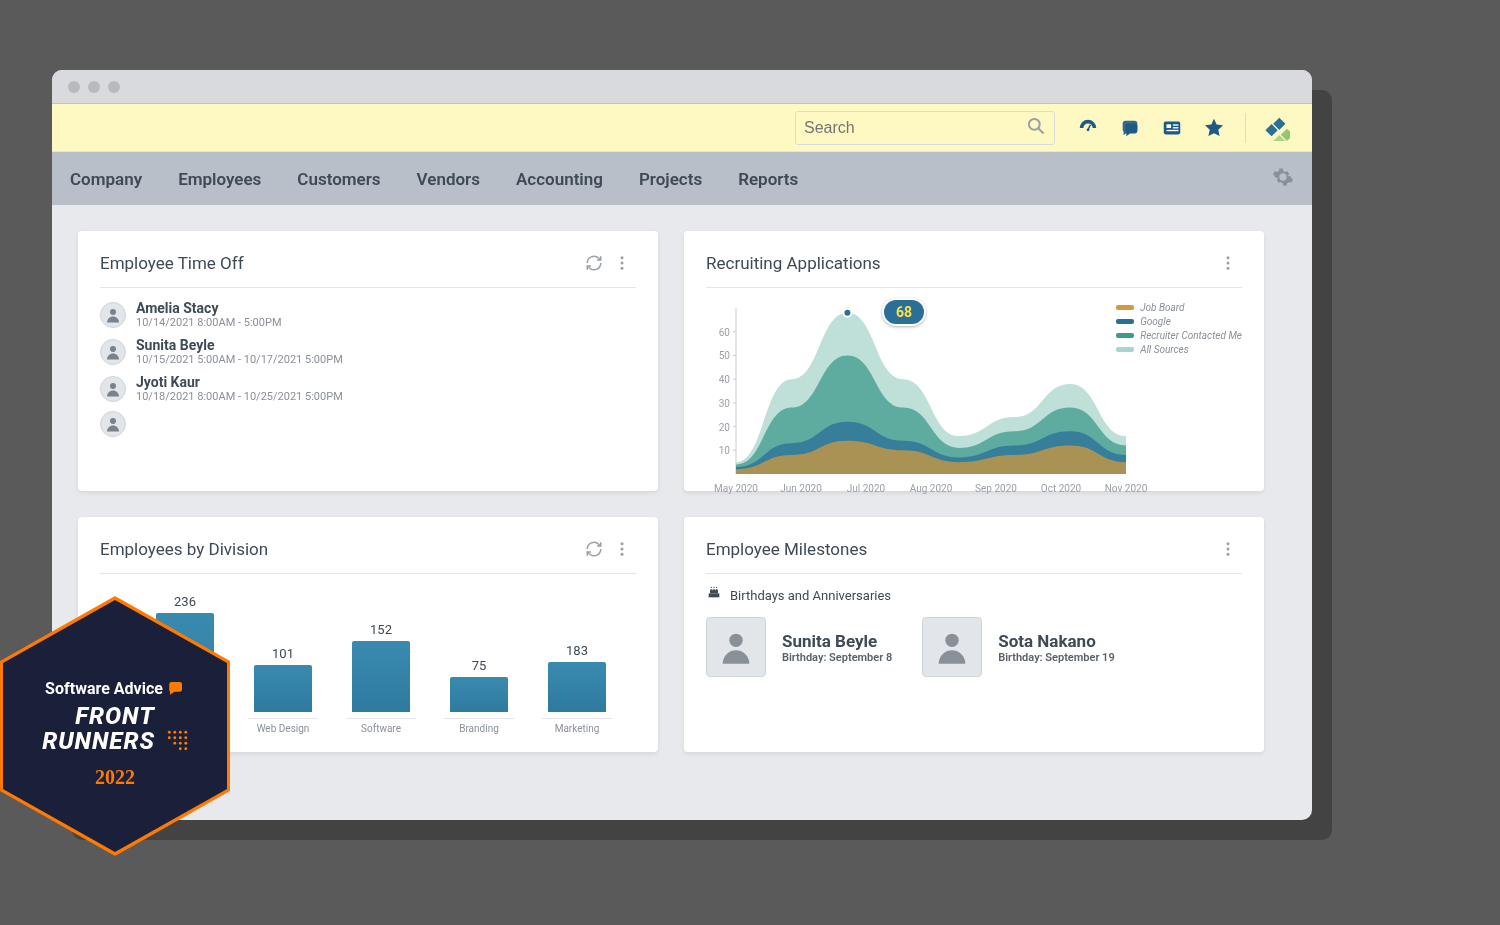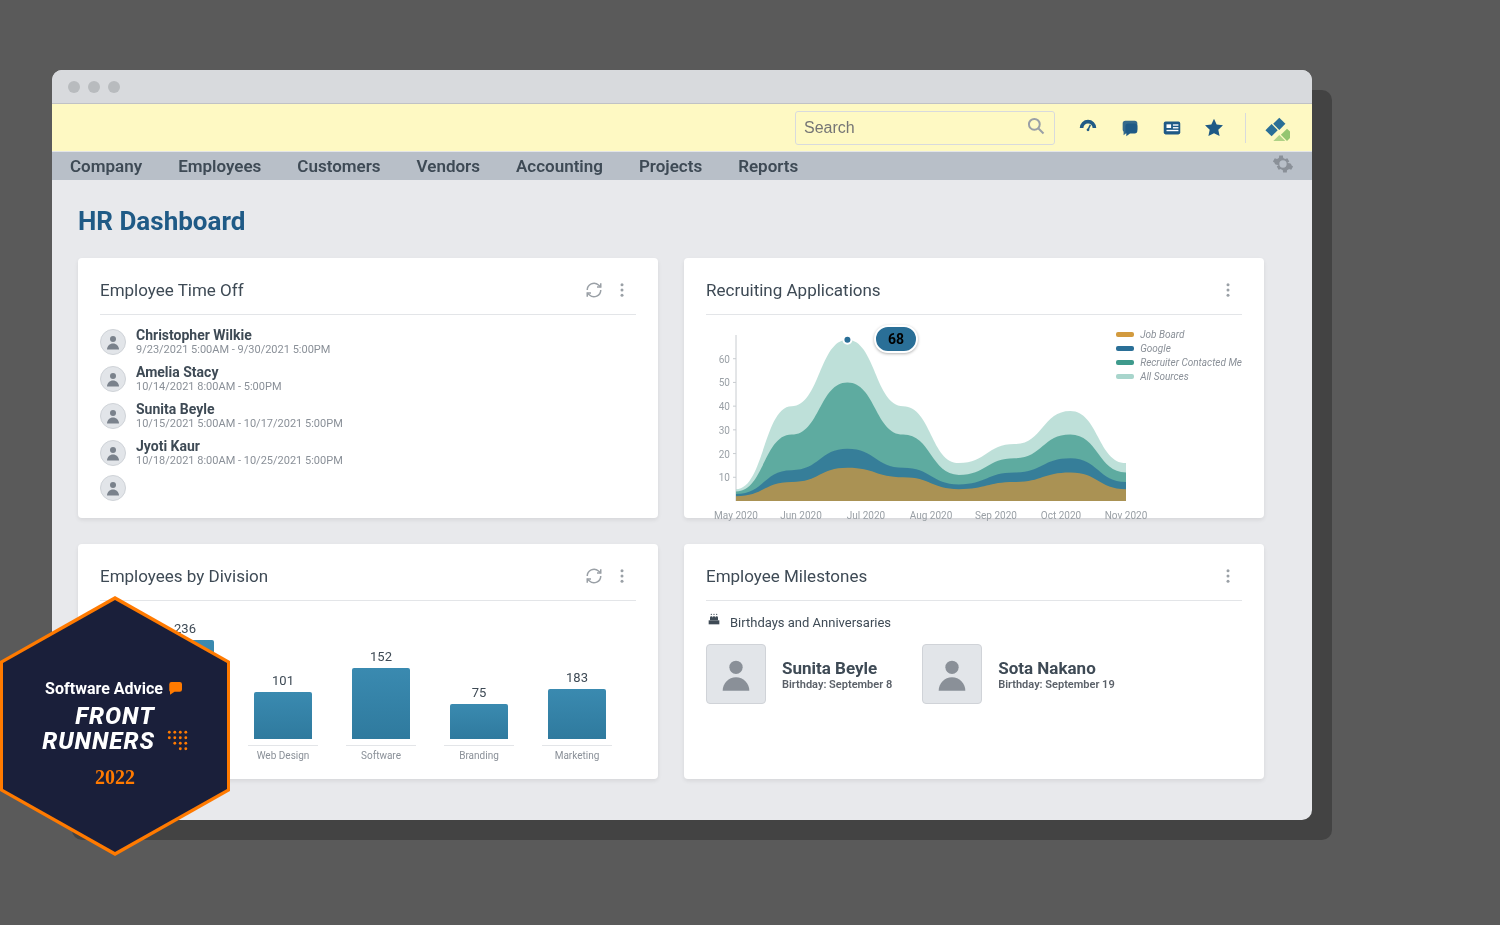--- a/index.html
+++ b/index.html
@@ -58,21 +58,21 @@
     border: none; outline: none; flex: 1; font-size: 16px; color: #666; background: transparent;
   }
   .top-icon {
     width: 34px; height: 34px;
     display:flex; align-items:center; justify-content:center;
     color: #1f5a86;
     cursor: pointer;
   }
   .top-divider { width: 1px; height: 30px; background: #d8dadd; margin: 0 6px; }
   .nav {
-    height: 28px;
+    height: 53px;
     background: #b8bfc8;
     display: flex;
     align-items: center;
     padding: 0 18px;
     gap: 36px;
     color: #3e4a55;
     font-weight: 600;
     font-size: 17px;
   }
   .nav-item { cursor:pointer; }
@@ -137,23 +137,23 @@
   .recruit-legend {
     position:absolute; right: 0; top: 4px;
     font-size: 10px; color:#8a9098;
     display:flex; flex-direction:column; gap:3px;
   }
   .legend-row { display:flex; align-items:center; gap:6px;font-style:italic;}
   .legend-swatch { width:18px; height:5px; border-radius:2px; }
 
   .tooltip-bubble {
     position:absolute;
-    left: 168px; top: 0px;
+    left: 176px; top: 0px;
     background:#2a6f97;
-    color:#000000;
+    color:#fde047;
     font-weight:700;
     font-size:14px;
     padding:4px 12px;
     border-radius:14px;
     border: 2px solid #fff;
     box-shadow: 0 1px 3px rgba(0,0,0,0.3);
   }
 
   
   .bar-body { height: 150px; display:flex; align-items:flex-end; gap: 28px; padding: 0 8px 0 50px; position:relative; }
@@ -277,21 +277,20 @@
     <span class="nav-item">Projects</span>
     <span class="nav-item">Reports</span>
     <span class="nav-gear">
       <svg width="22" height="22" viewBox="0 0 24 24" fill="#8a9098">
           <path d="M12 8a4 4 0 1 0 0 8 4 4 0 0 0 0-8zm9 4a7 7 0 0 1-.1 1.2l2.1 1.6-2 3.4-2.5-.8a7 7 0 0 1-2 1.2l-.4 2.6h-4l-.4-2.6a7 7 0 0 1-2-1.2l-2.5.8-2-3.4 2.1-1.6A7 7 0 0 1 3 12a7 7 0 0 1 .1-1.2L1 9.2l2-3.4 2.5.8a7 7 0 0 1 2-1.2L7.9 2.8h4l.4 2.6a7 7 0 0 1 2 1.2l2.5-.8 2 3.4-2.1 1.6A7 7 0 0 1 21 12z"></path>
         </svg>
     </span>
   </div>
 
   <div class="content">
-    <div class="page-title">HR Dashboard</div>
 
     <div class="grid">
 
       <div class="card">
         <div class="card-header">
           <div class="card-title">Employee Time Off</div>
           <div class="card-action">
             <svg width="18" height="18" viewBox="0 0 24 24" fill="none" stroke="#9aa0a6" stroke-width="2">
                 <path d="M3 12a9 9 0 0 1 15-6.7L21 8"></path>
                 <path d="M21 3v5h-5"></path>
@@ -301,32 +300,20 @@
           </div>
           <div class="card-action">
             <svg width="18" height="18" viewBox="0 0 24 24" fill="#9aa0a6">
                 <circle cx="12" cy="5" r="2"></circle>
                 <circle cx="12" cy="12" r="2"></circle>
                 <circle cx="12" cy="19" r="2"></circle>
               </svg>
           </div>
         </div>
         <div class="pto-list" id="pto-list">
-            <div class="pto-item">
-              <div class="avatar">
-                <svg viewBox="0 0 24 24" fill="#7a828c">
-                  <circle cx="12" cy="8" r="4"></circle>
-                  <path d="M4 22c0-4.4 3.6-8 8-8s8 3.6 8 8z"></path>
-                </svg>
-              </div>
-              <div class="pto-text">
-                <div class="name">Christopher Wilkie</div>
-                <div class="time">9/23/2021 5:00AM - 9/30/2021 5:00PM</div>
-              </div>
-            </div>
             <div class="pto-item">
               <div class="avatar">
                 <svg viewBox="0 0 24 24" fill="#7a828c">
                   <circle cx="12" cy="8" r="4"></circle>
                   <path d="M4 22c0-4.4 3.6-8 8-8s8 3.6 8 8z"></path>
                 </svg>
               </div>
               <div class="pto-text">
                 <div class="name">Amelia Stacy</div>
                 <div class="time">10/14/2021 8:00AM - 5:00PM</div>

